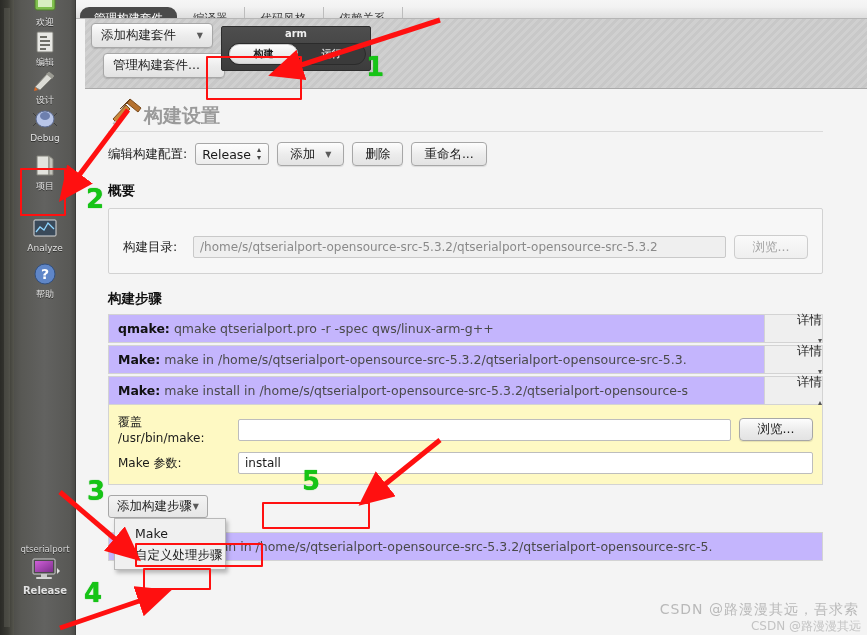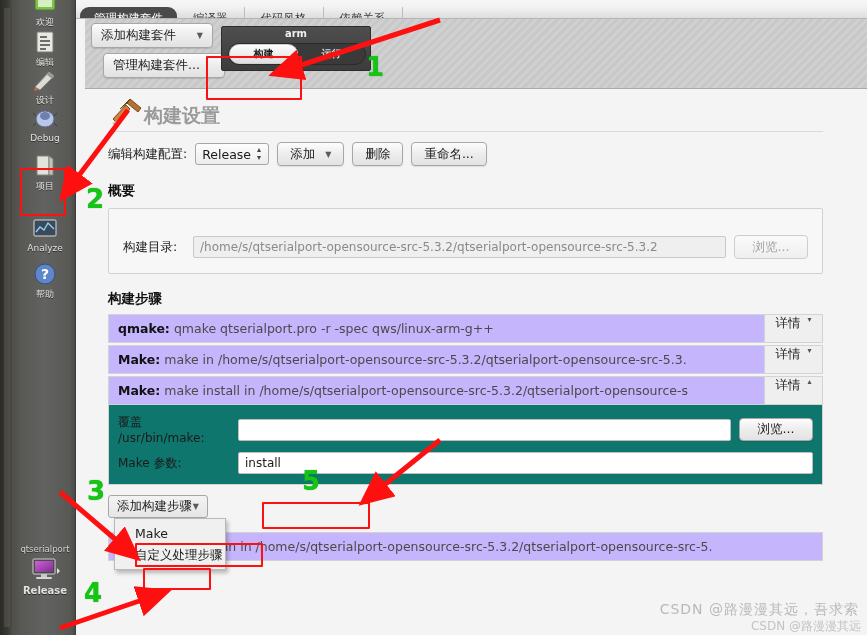--- a/index.html
+++ b/index.html
@@ -129,25 +129,25 @@
   
   .step{
     display:flex;align-items:stretch;margin:0 22px;border:1px solid #d3d3d3;
     background:#c4b5fd;height:29px;margin-bottom:2px;
   }
   .step .txt{flex:1;display:flex;align-items:center;padding:0 9px;font-size:12.5px;
      color:#4a4a4a;white-space:nowrap;overflow:hidden;}
   .step .txt b{color:#111;font-weight:bold;margin-right:4px;}
   .step .det{
     width:58px;border-left:1px solid #d3d3d3;background:#efefef;
-    display:flex;align-items:flex-start;justify-content:center;gap:7px;font-size:12.5px;color:#222;
+    display:flex;align-items:flex-end;justify-content:center;gap:7px;font-size:12.5px;color:#222;flex-direction:column;
   }
   .step .det .ar{font-size:8px;color:#555;}
 
-  .expanded{margin:0 22px;border:1px solid #d3d3d3;border-top:none;background:#0f766e;
+  .expanded{margin:0 22px;border:1px solid #d3d3d3;border-top:none;background:#fef9c3;
      padding:9px 9px 10px 9px;}
   .exprow{display:flex;align-items:center;gap:8px;margin-bottom:7px;}
   .exprow .lb{width:112px;font-size:12px;color:#1a1a1a;}
 
   
   #addstepwrap{position:relative;margin:10px 0 0 22px;}
   #addstep{
     width:100px;height:23px;background:linear-gradient(to bottom,#f3f3f3,#e6e6e6);
     border:1px solid #a7a7a7;border-radius:3px;display:flex;align-items:center;
     padding:0 8px;font-size:12.5px;

